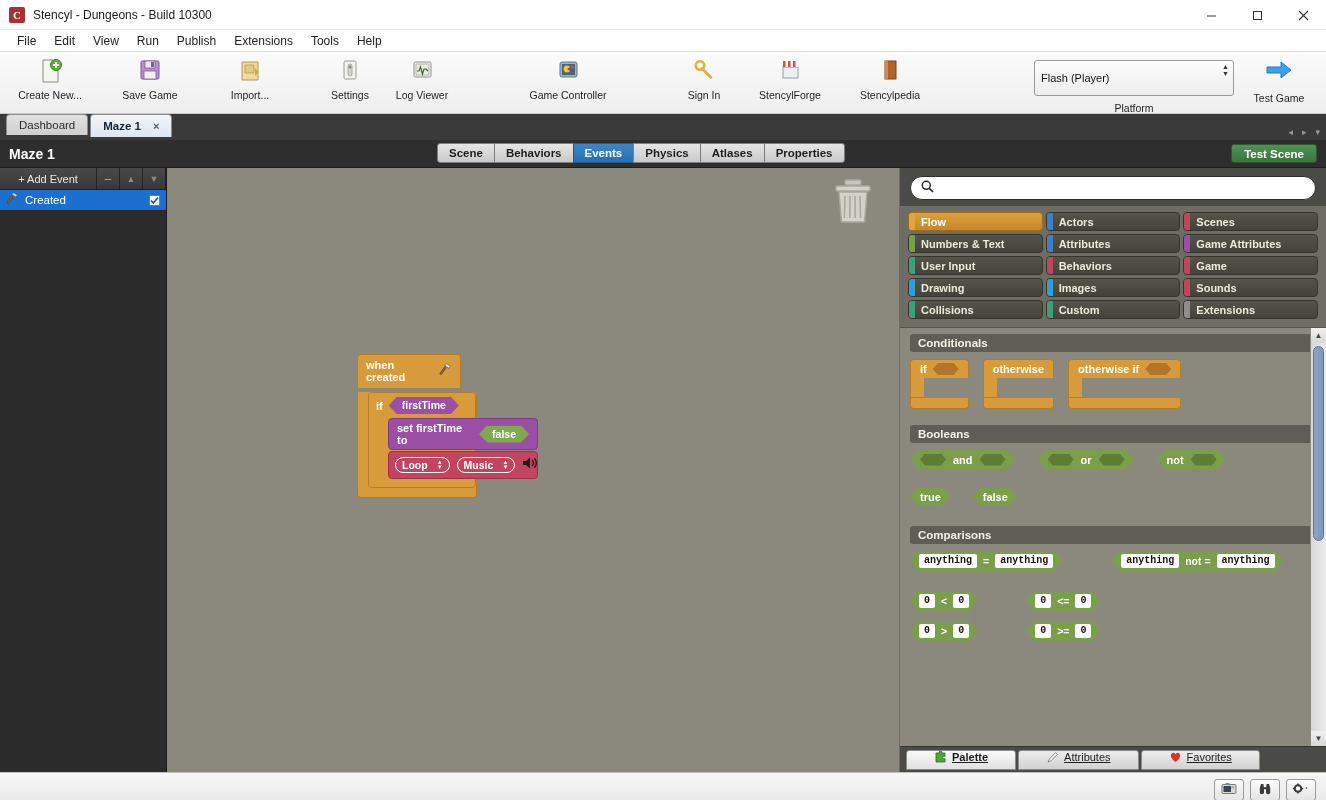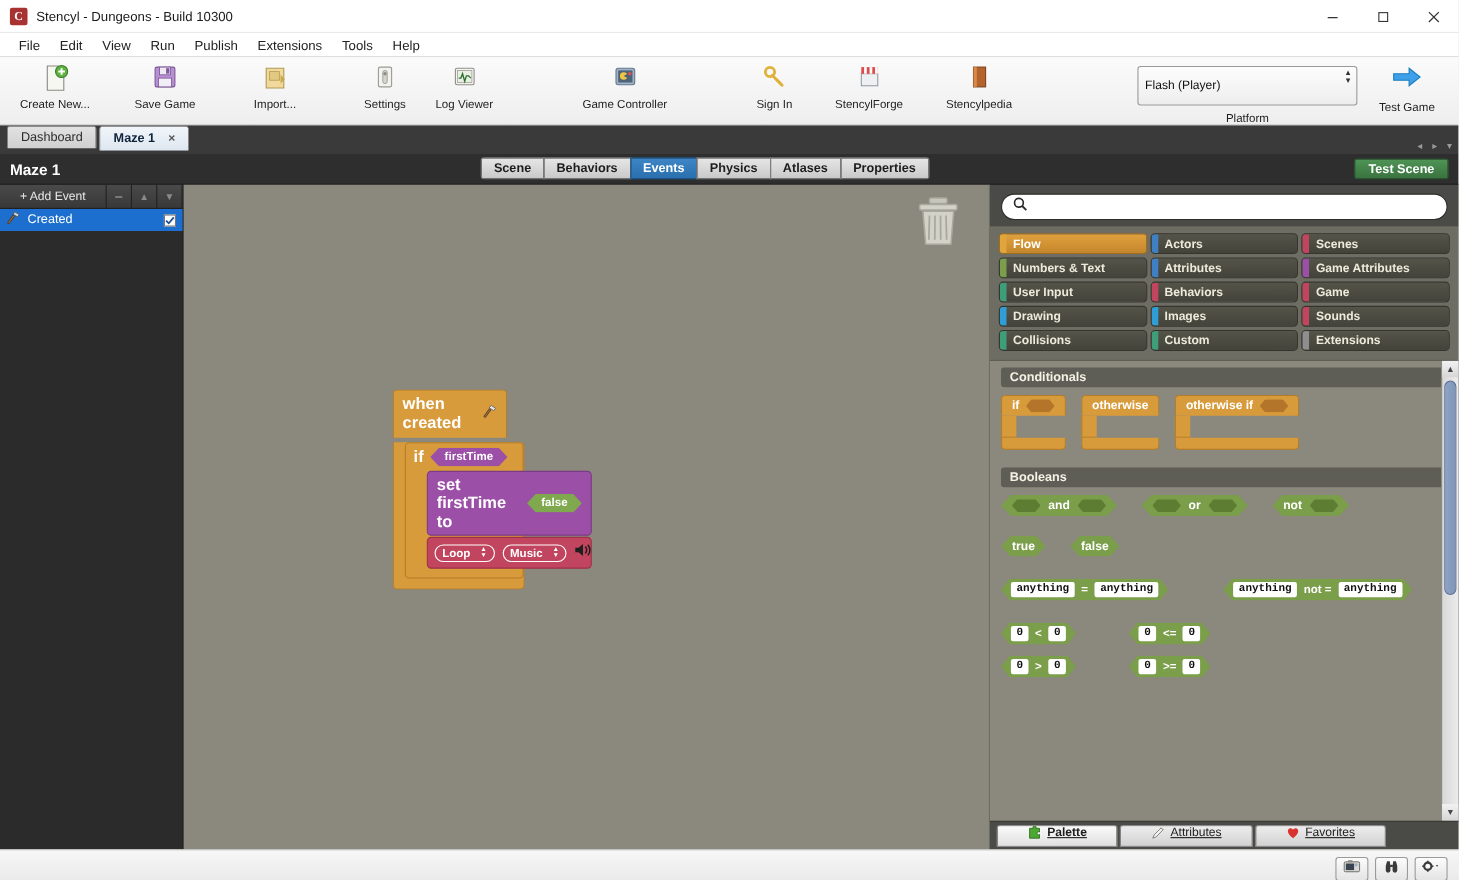--- a/index.html
+++ b/index.html
@@ -153,21 +153,21 @@
 
   
   .canvas {
     flex: 1; background: #8b897e; position: relative; overflow: hidden;
     border-right: 1px solid #6f6d63;
   }
   .trash { position: absolute; right: 24px; top: 10px; }
 
   
   .blocks { position: absolute; left: 190px; top: 186px; }
-  .blk { font-size: 15px; font-weight: bold; color: #fff; font-family: "Liberation Sans", sans-serif; }
+  .blk { font-size: 11px; font-weight: bold; color: #fff; font-family: "Liberation Sans", sans-serif; }
 
   .b-when {
     width: 106px; background: #d89b3c; border-radius: 4px 4px 0 0;
     border: 1px solid #b37d29; border-bottom: none;
     padding: 4px 8px 5px 8px; display: flex; align-items: center; gap: 5px;
     position: relative; width: 104px;
   }
   .hat-row { display: flex; align-items: center; }
 
   .wrap-outer {
@@ -761,20 +761,21 @@
           </div>
           <div class="row" style="gap:22px;margin-bottom:20px">
             <div class="gbool">
                 <span>true</span>
               </div>
             <div class="gbool">
                 <span>false</span>
               </div>
           </div>
 
+          <div class="sect-hdr">Comparisons</div>
           <div class="row" style="gap:50px;margin-bottom:20px">
             <div class="gcmp">
               <span class="fld">anything</span>
               <span>=</span>
               <span class="fld">anything</span>
             </div>
             <div class="gcmp">
               <span class="fld">anything</span>
               <span>not =</span>
               <span class="fld">anything</span>

